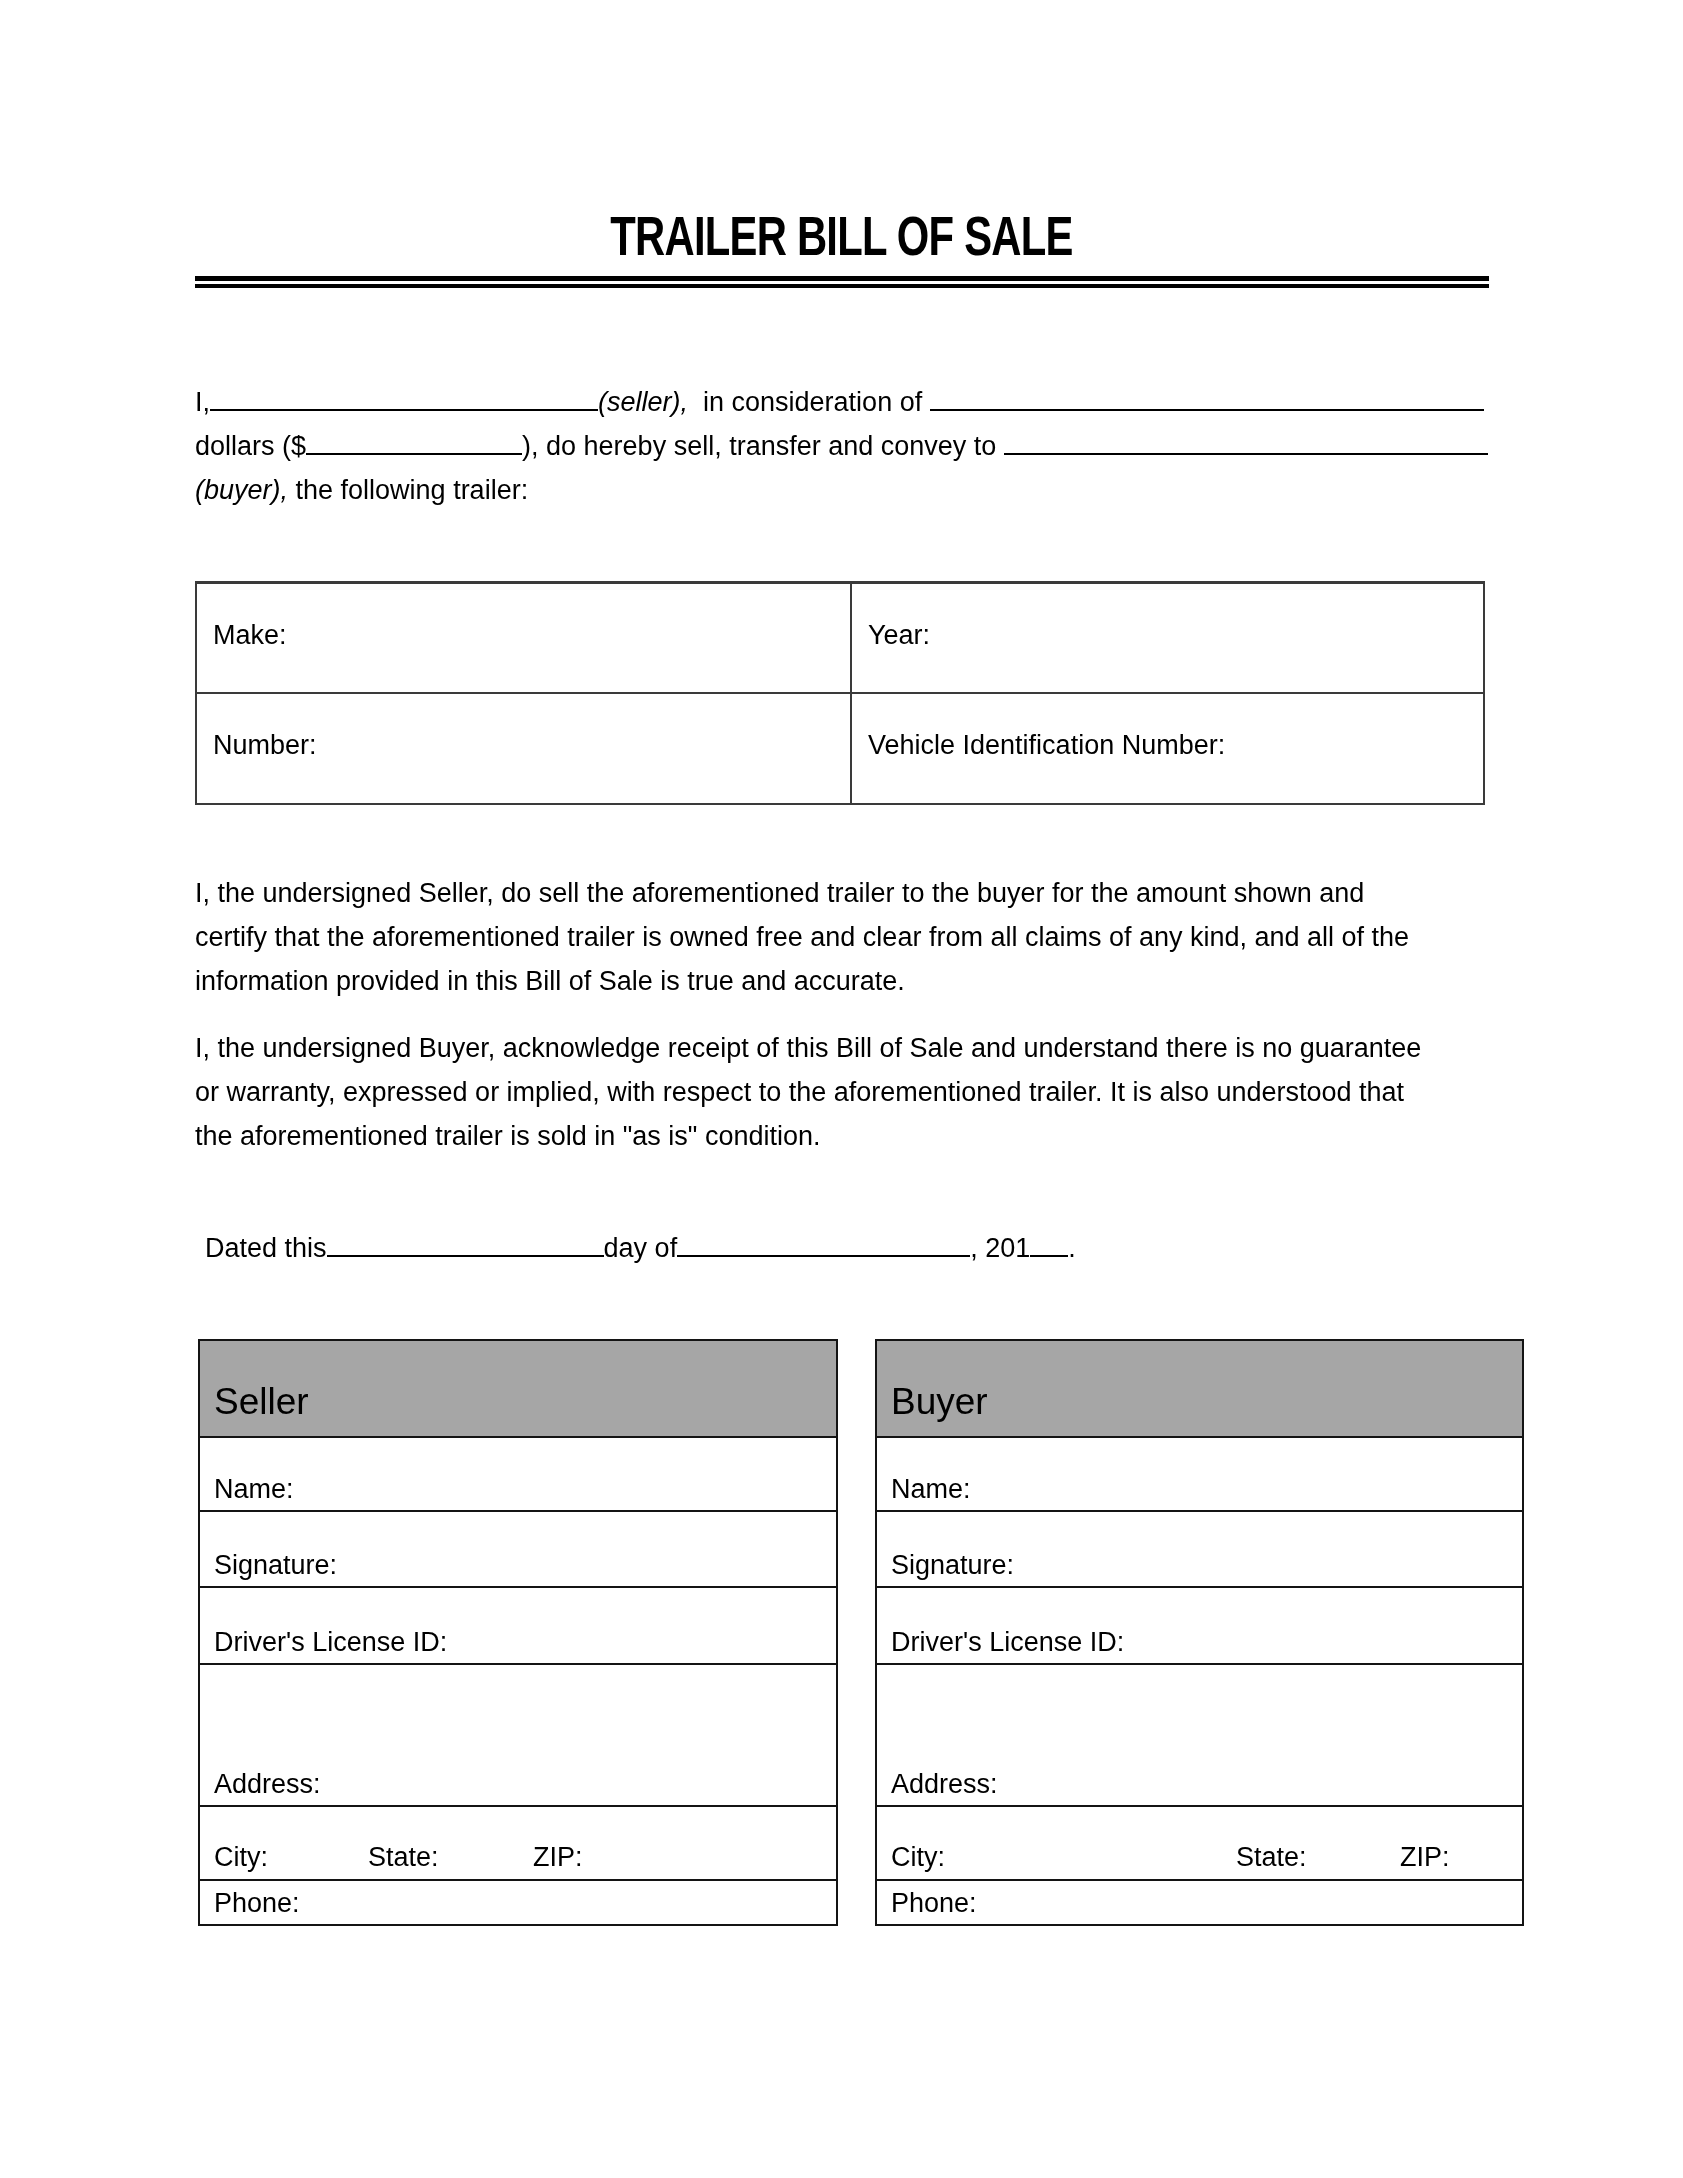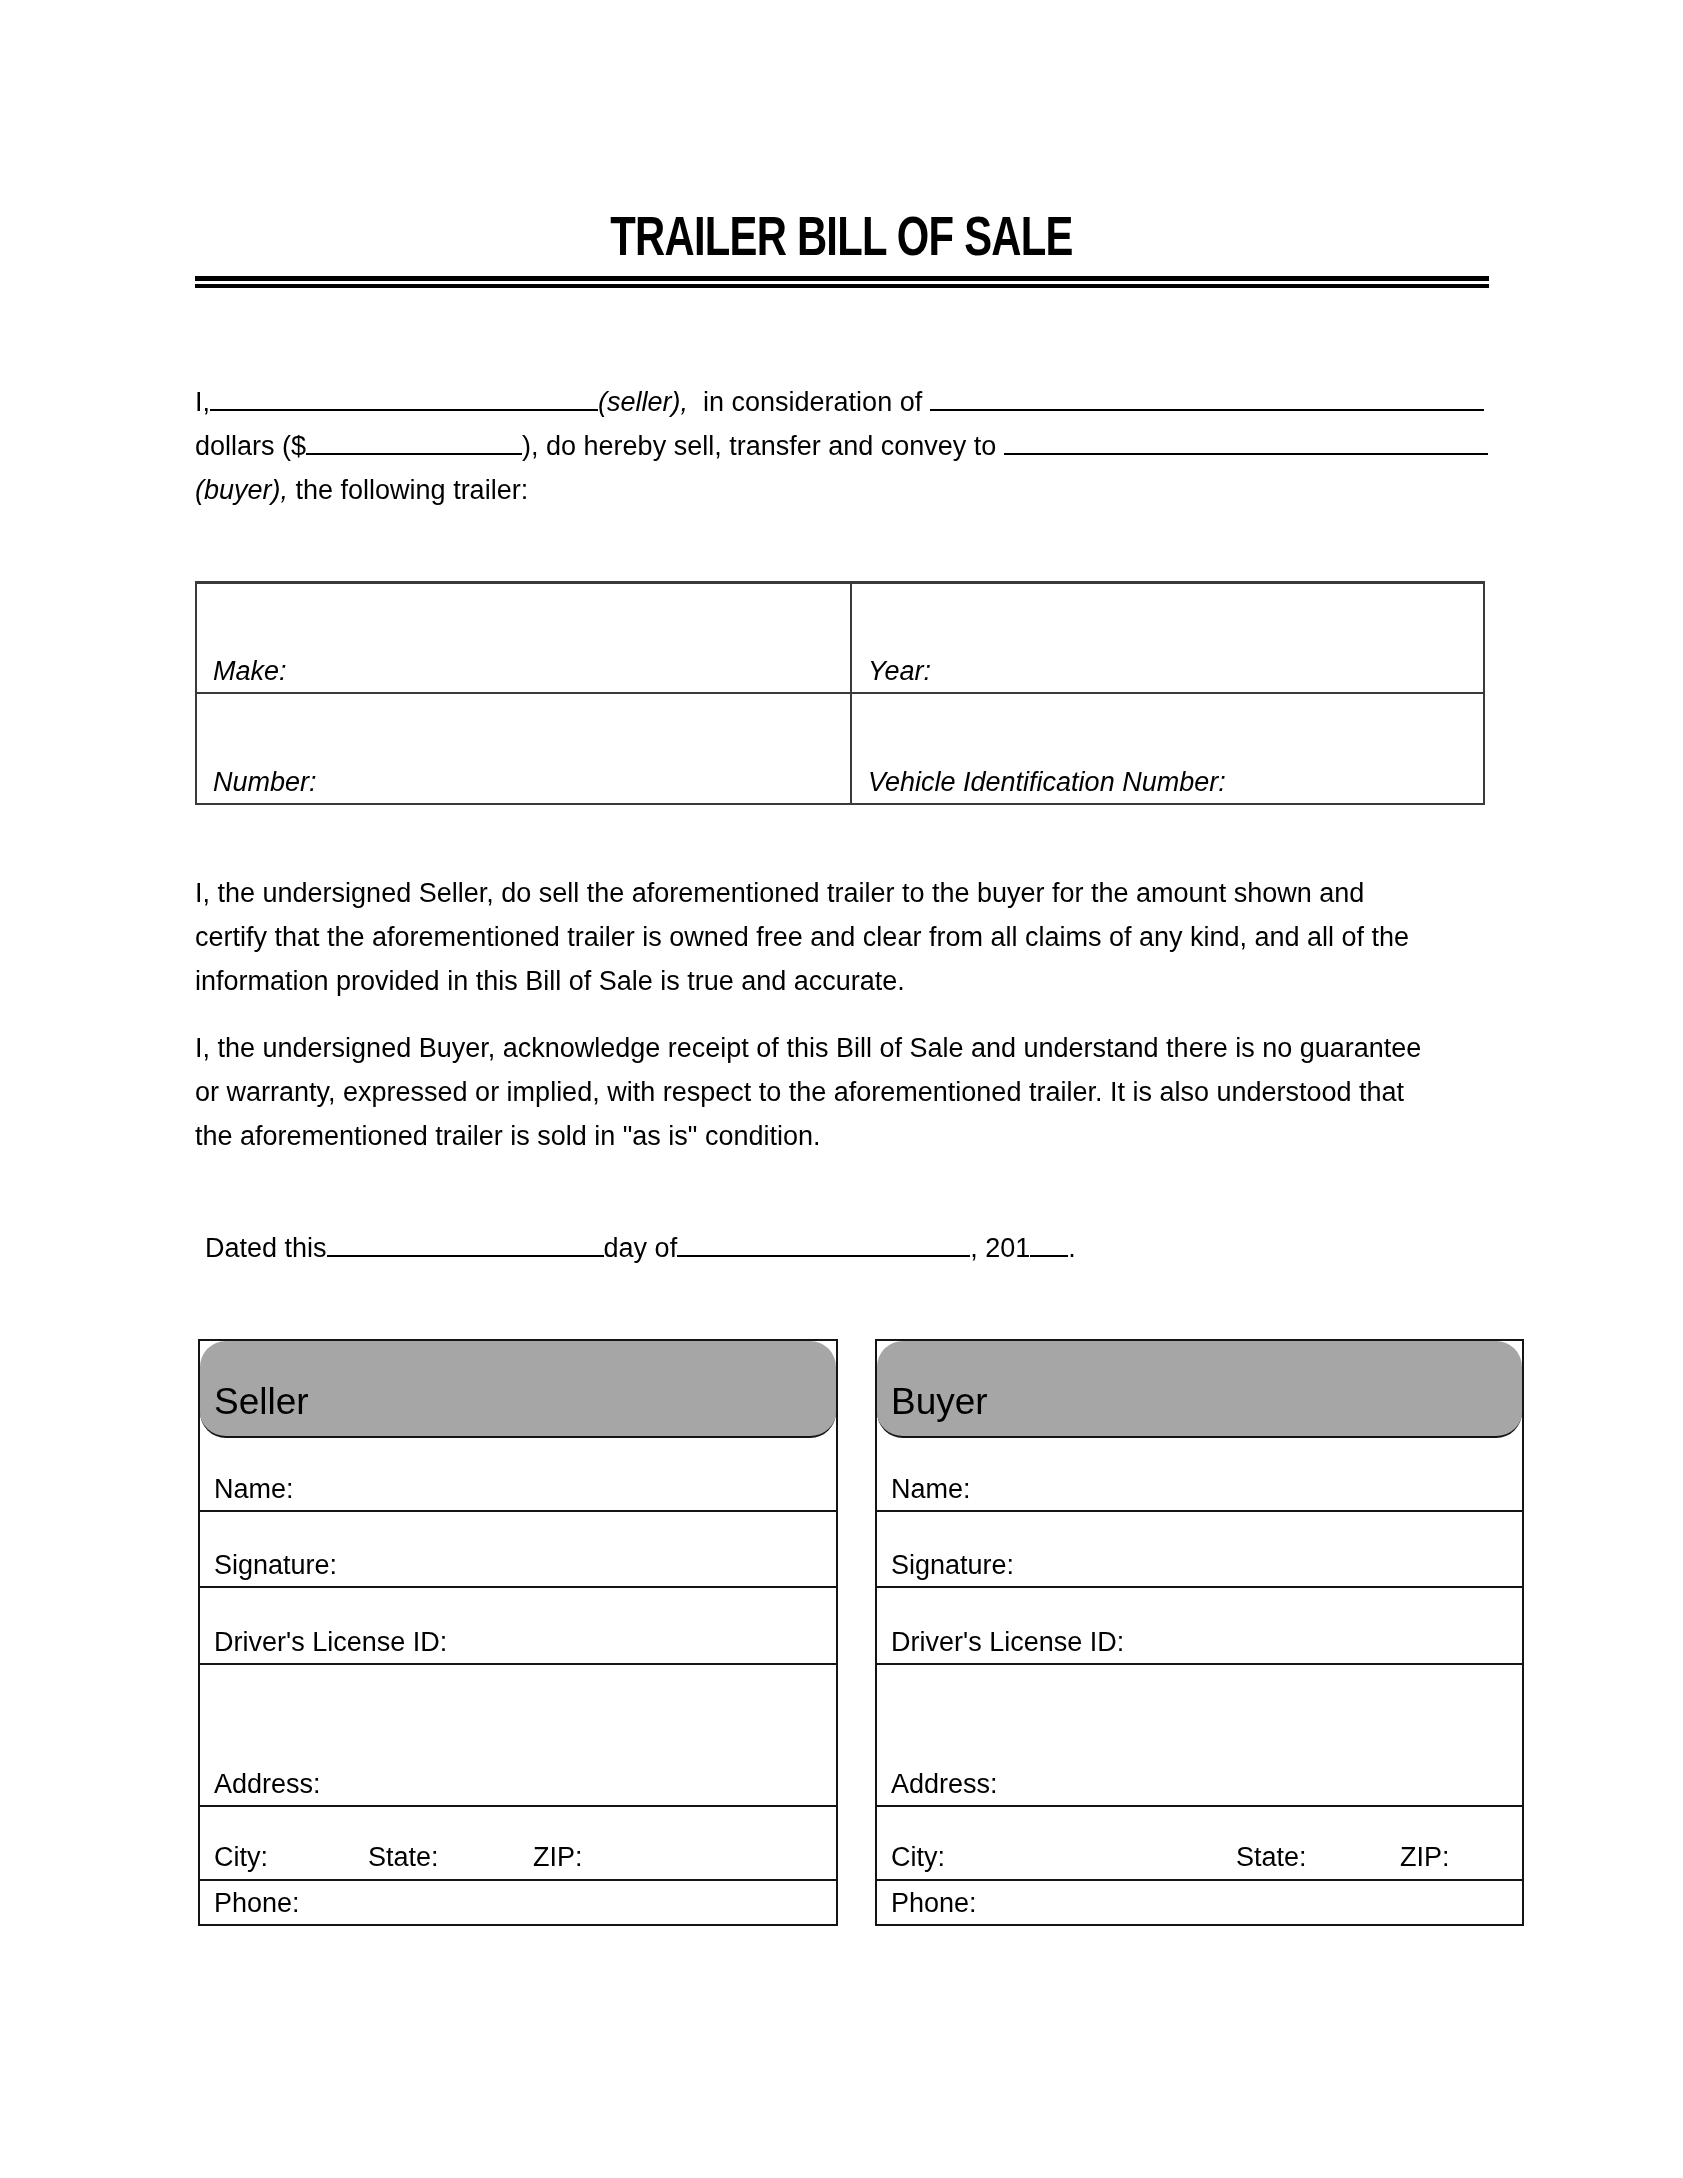--- a/index.html
+++ b/index.html
@@ -22,41 +22,41 @@
   .intro{position:absolute;left:195px;top:380px;width:1293px;}
   .b-seller-name{width:388px;}
   .b-consideration{width:554px;}
   .b-amount{width:216px;}
   .b-buyer-name{width:515px;}
 
   
   .vtable{position:absolute;left:195px;top:581px;width:1290px;height:224px;
           box-sizing:border-box;border:2px solid #3a3a3a;border-top-width:3px;
           display:grid;grid-template-columns:655px 1fr;grid-template-rows:1fr 1fr;}
-  .vcell{display:flex;align-items:flex-end;padding:0 0 5px 16px;font-size:27px;box-sizing:border-box;font-style:italic;}
+  .vcell{display:flex;align-items:center;padding:0 0 5px 16px;font-size:27px;box-sizing:border-box;}
   .vcell.c1{border-right:2px solid #3a3a3a;}
   .vcell.r1{border-bottom:2px solid #3a3a3a;}
 
   
   .para{position:absolute;left:195px;width:1297px;}
   #certify{top:871px;}
   #receipt{top:1026px;}
   .dated{position:absolute;left:195px;top:1226px;width:1297px;margin-left:10px;}
   .b-day{width:277px;}
   .b-month{width:293px;}
   .b-year{width:38px;}
 
   
   .party-box{position:absolute;top:1339px;height:587px;box-sizing:border-box;
              border:2px solid #141414;background:#fff;display:flex;flex-direction:column;font-size:27px;}
   #seller-box{left:198px;width:640px;}
   #buyer-box{left:875px;width:649px;}
   .prow{border-bottom:2px solid #141414;display:flex;align-items:flex-end;
         padding:0 0 5px 14px;box-sizing:border-box;}
-  .prow.header{height:97px;background:#a6a6a6;font-size:37px;padding-bottom:13px;border-radius:26px;}
+  .prow.header{height:97px;background:#a6a6a6;font-size:37px;padding-bottom:13px;}
   .prow.name{height:74px;}
   .prow.signature{height:76px;}
   .prow.license{height:77px;}
   .prow.address{height:142px;}
   .prow.city{height:74px;position:relative;padding:0;}
   .prow.phone{flex:1;border-bottom:none;}
   .cl{position:absolute;bottom:6px;}
   #seller-box .cl.c1{left:14px;}
   #seller-box .cl.c2{left:168px;}
   #seller-box .cl.c3{left:333px;}

